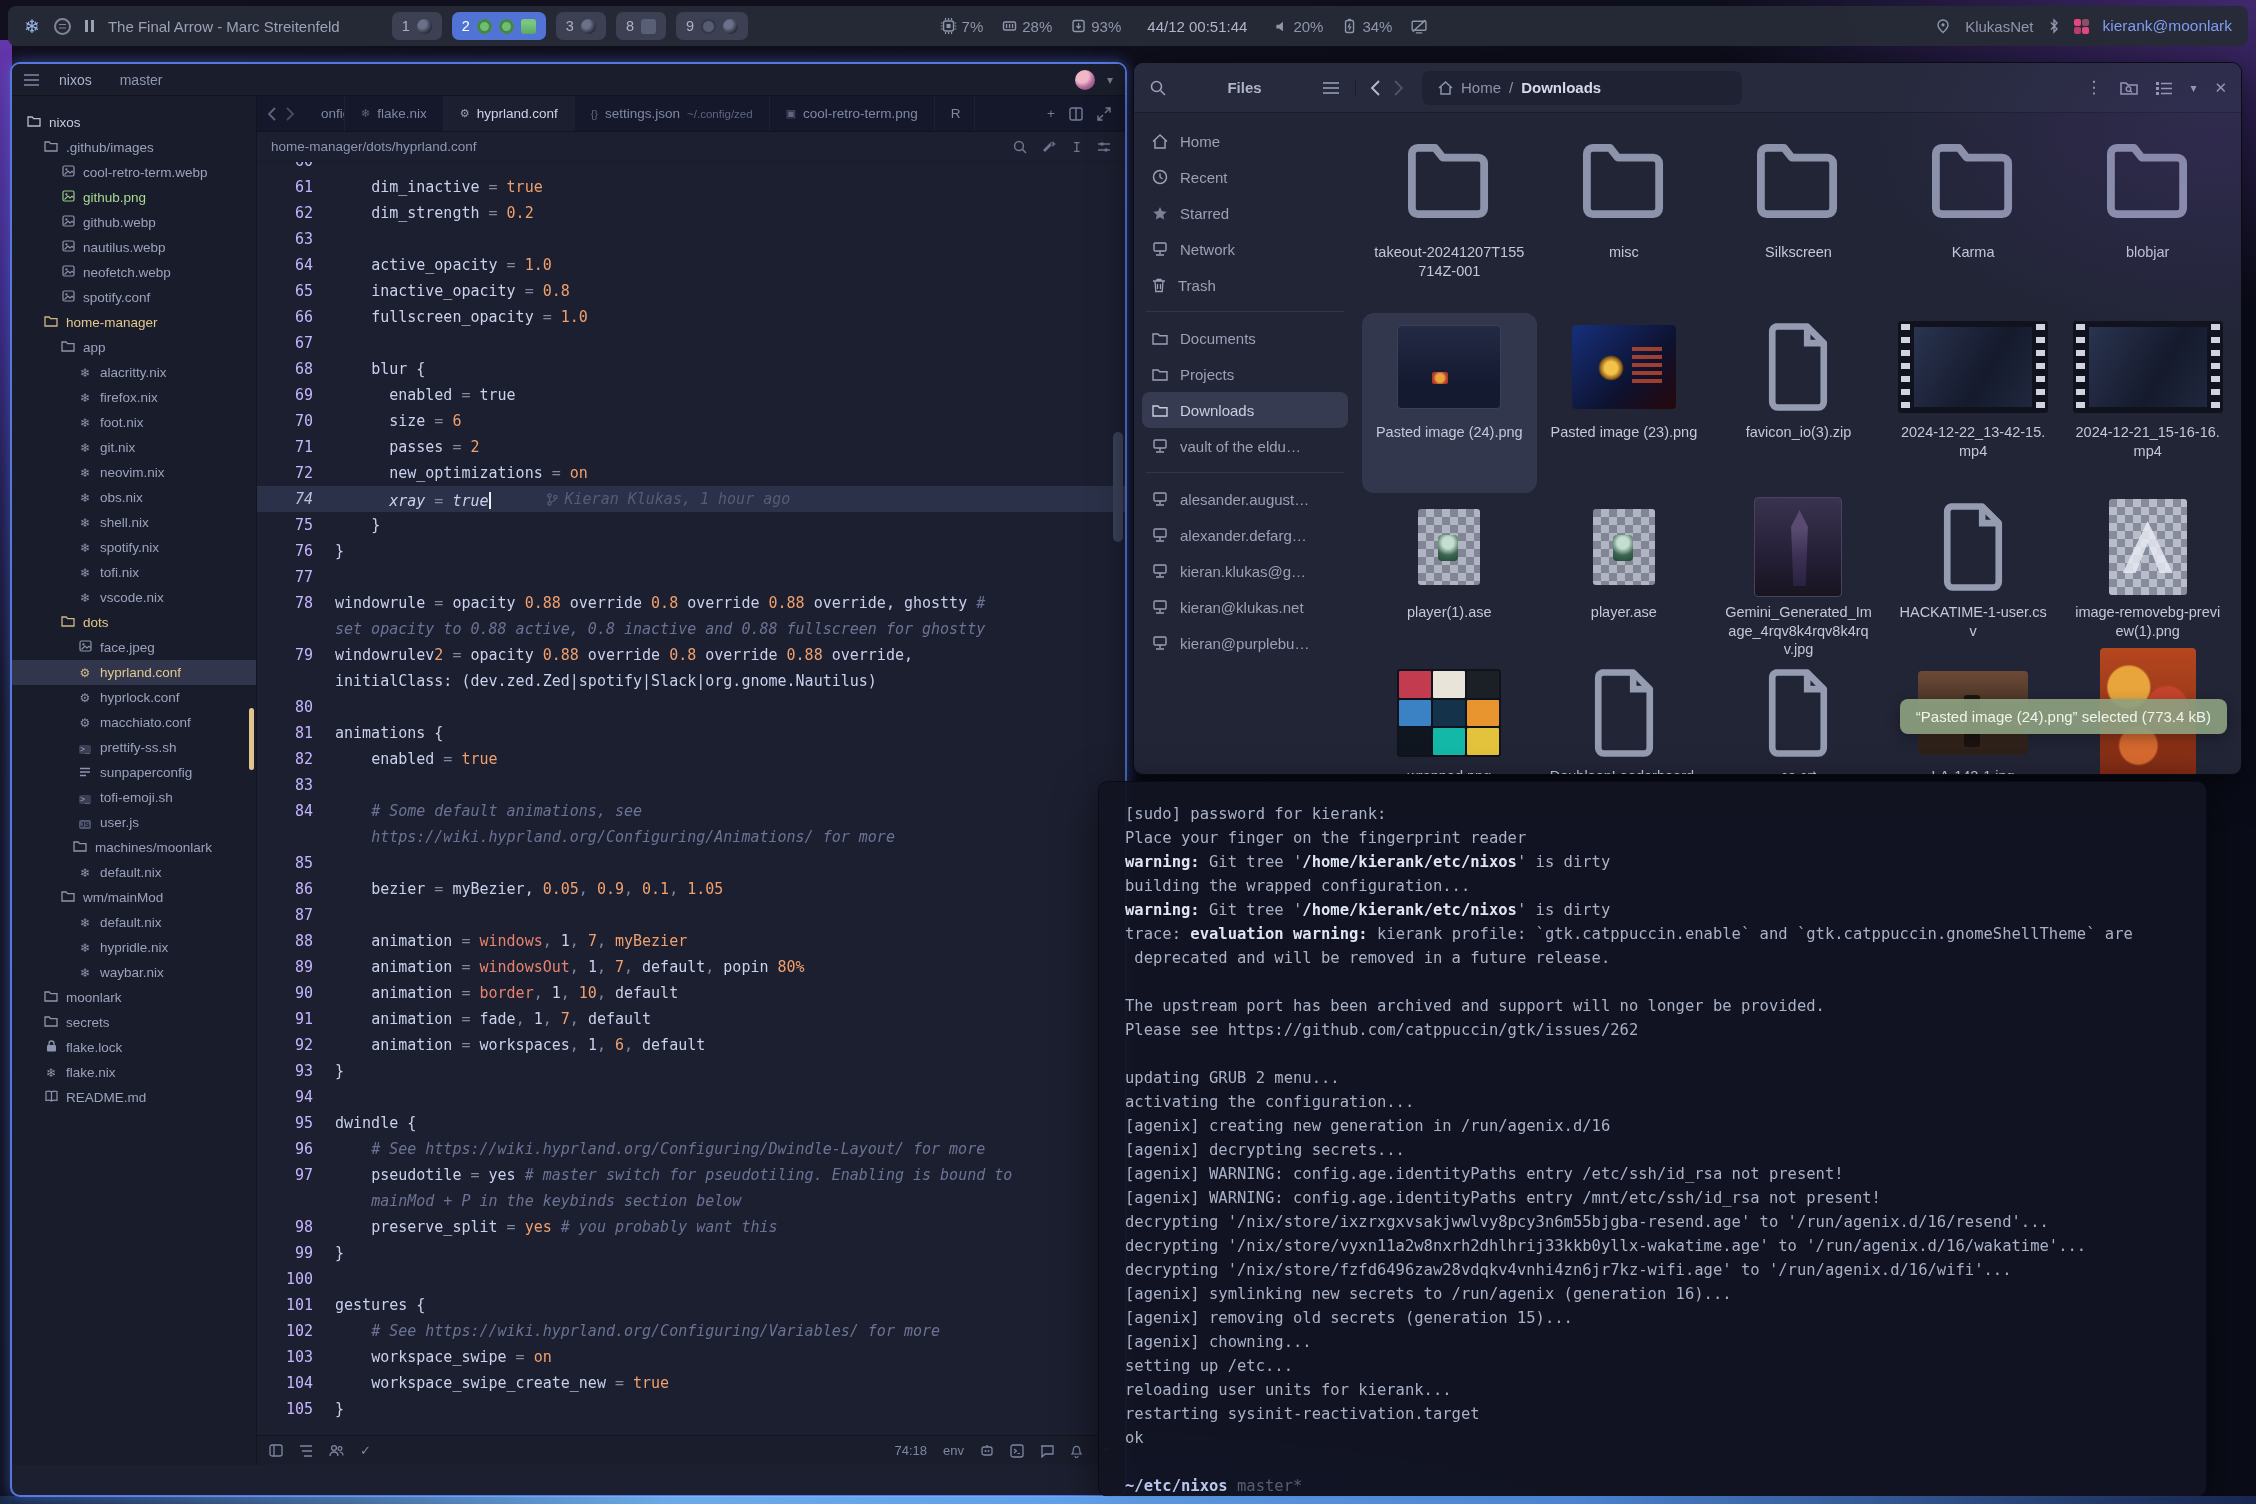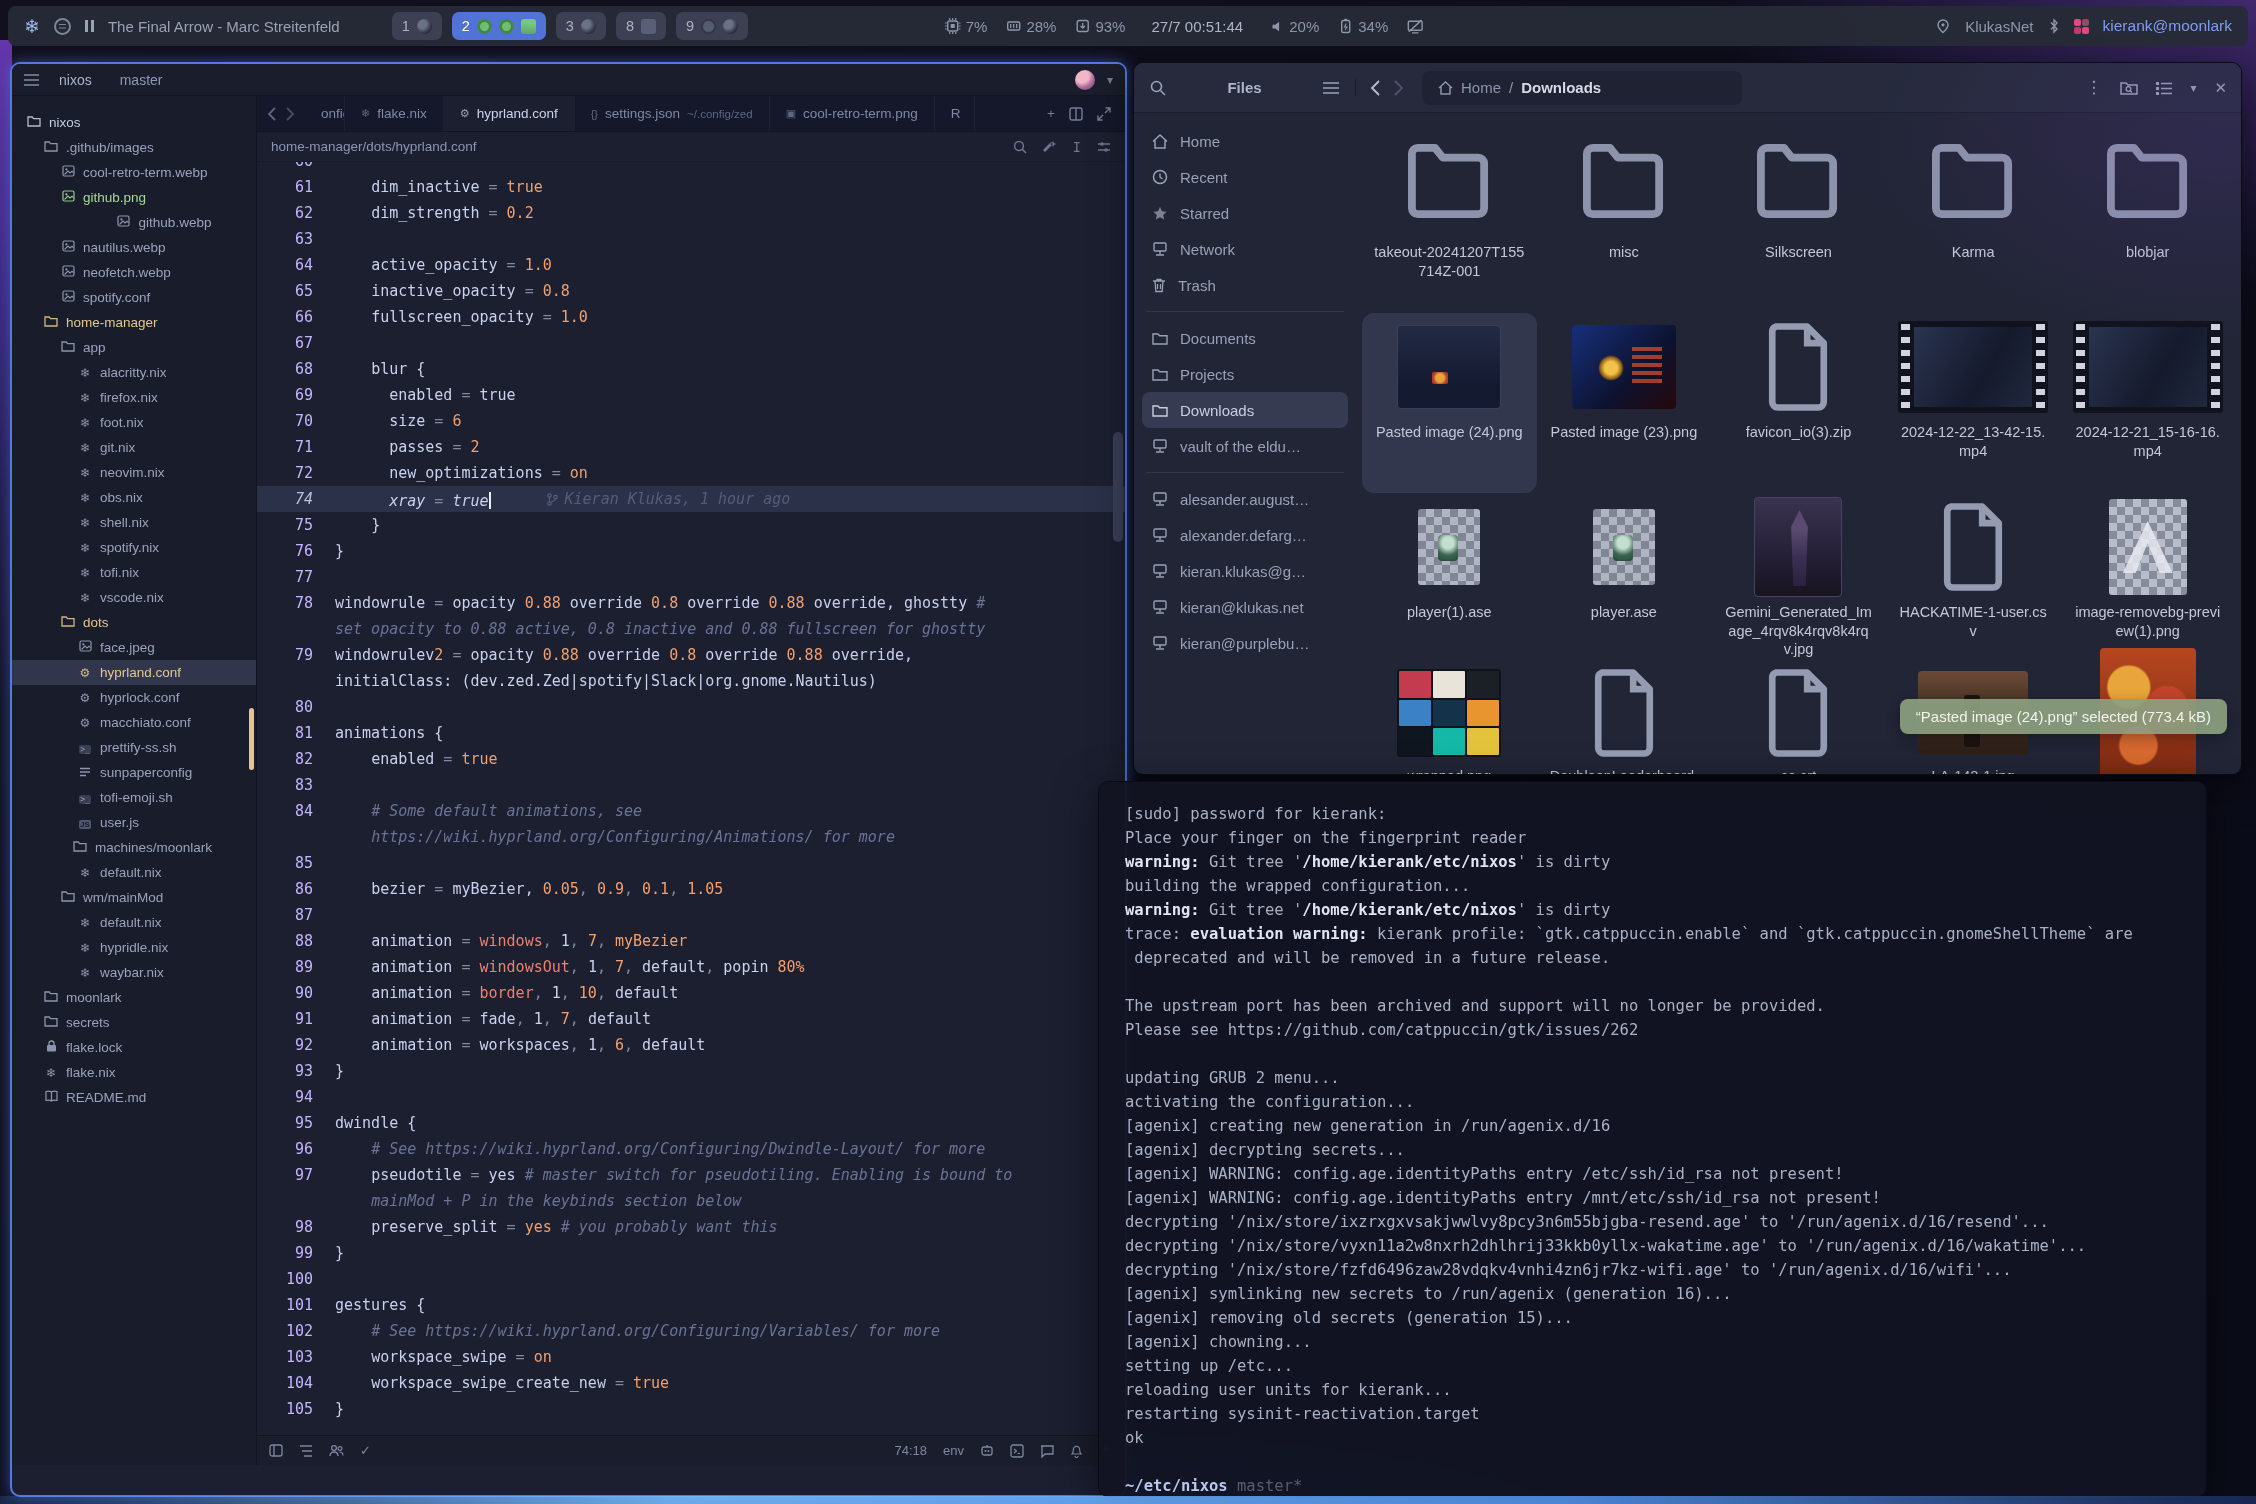--- a/index.html
+++ b/index.html
@@ -228,21 +228,21 @@
         </span>
       <span class="stat">
           <span class="sicon">
             <svg width="16" height="16" viewBox="0 0 16 16">
               <rect x="2.5" y="2.5" width="11" height="11" rx="2" fill="none" stroke="#8e96ab" stroke-width="1.4"></rect>
               <path d="M8 5v5M5.8 8l2.2 2.2L10.2 8" stroke="#8e96ab" stroke-width="1.3" fill="none"></path>
             </svg>
           </span>
           <span>93%</span>
         </span>
-      <span class="tb-clock">27/7 00:51:44</span>
+      <span class="tb-clock">44/12 00:51:44</span>
       <span class="stat">
           <span class="sicon">
             <svg width="15" height="15" viewBox="0 0 16 16">
               <path d="M3 6v4h3l4 3V3L6 6H3z" fill="#8e96ab"></path>
             </svg>
           </span>
           <span>20%</span>
         </span>
       <span class="stat">
           <span class="sicon">
@@ -320,21 +320,21 @@
               <span>cool-retro-term.webp</span>
             </div>
             <div class="trow green" style="padding-left: 48px;">
               <span class="ti"><svg width="13" height="12" viewBox="0 0 13 12">
                   <rect x="1" y="1" width="11" height="10" rx="1.5" fill="none" stroke="currentColor" stroke-width="1.2"></rect>
                   <circle cx="4.4" cy="4.4" r="1.1" fill="currentColor"></circle>
                   <path d="M2.5 9.5 6 6l2 2 2-1.7 1.5 1.4" fill="none" stroke="currentColor" stroke-width="1.1"></path>
                 </svg></span>
               <span>github.png</span>
             </div>
-            <div class="trow " style="padding-left: 65px; justify-content: center;">
+            <div class="trow " style="padding-left: 48px;">
               <span class="ti"><svg width="13" height="12" viewBox="0 0 13 12">
                   <rect x="1" y="1" width="11" height="10" rx="1.5" fill="none" stroke="currentColor" stroke-width="1.2"></rect>
                   <circle cx="4.4" cy="4.4" r="1.1" fill="currentColor"></circle>
                   <path d="M2.5 9.5 6 6l2 2 2-1.7 1.5 1.4" fill="none" stroke="currentColor" stroke-width="1.1"></path>
                 </svg></span>
               <span>github.webp</span>
             </div>
             <div class="trow " style="padding-left: 48px;">
               <span class="ti"><svg width="13" height="12" viewBox="0 0 13 12">
                   <rect x="1" y="1" width="11" height="10" rx="1.5" fill="none" stroke="currentColor" stroke-width="1.2"></rect>

